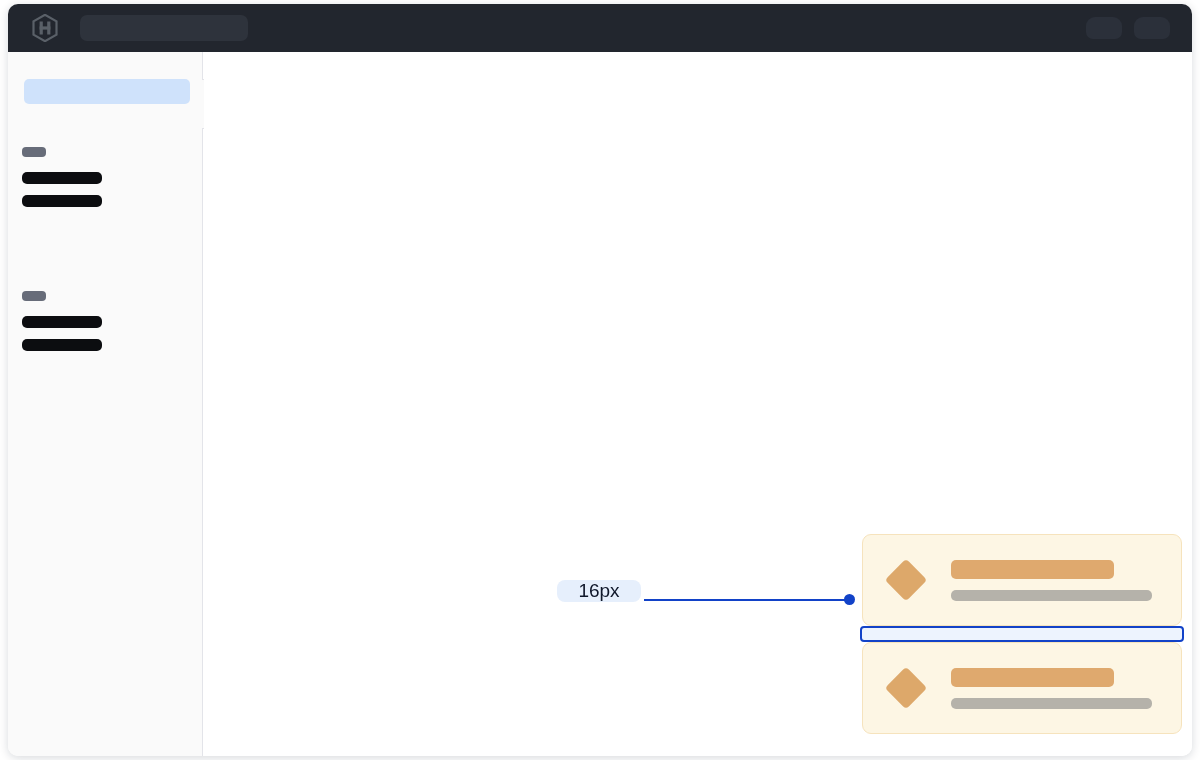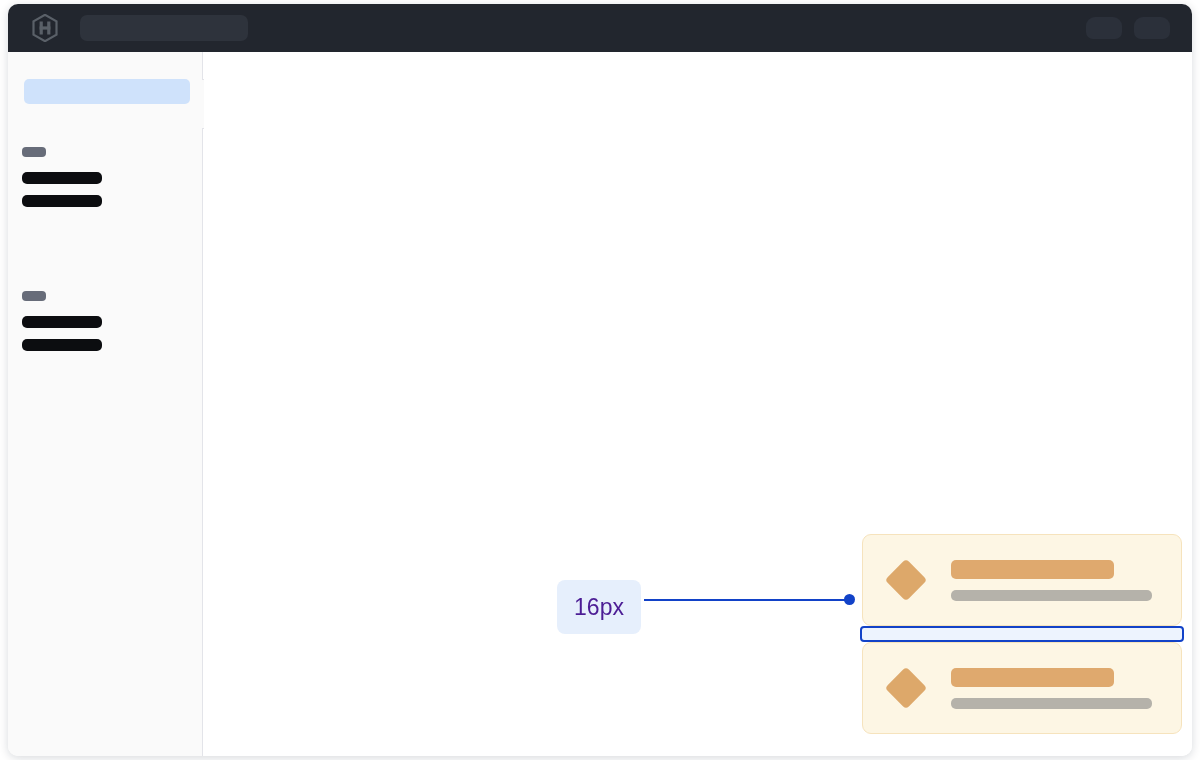--- a/index.html
+++ b/index.html
@@ -218,26 +218,26 @@
     width: 11px;
     height: 11px;
     border-radius: 50%;
     background: #1242C8;
   }
   #spacing-value-badge {
     position: absolute;
     left: 353px;
     top: 528px;
     min-width: 84px;
-    height: 54px;
+    height: 22px;
     padding: 0 14px;
     border-radius: 8px;
     background: #E6EFFC;
-    color: #4c1d95;
-    font-size: 23px;
+    color: #0f172a;
+    font-size: 19px;
     font-family: "Liberation Sans", sans-serif;
     display: flex;
     align-items: center;
     justify-content: center;
     white-space: nowrap;
   }
 </style>
 </head>
 <body>
 

